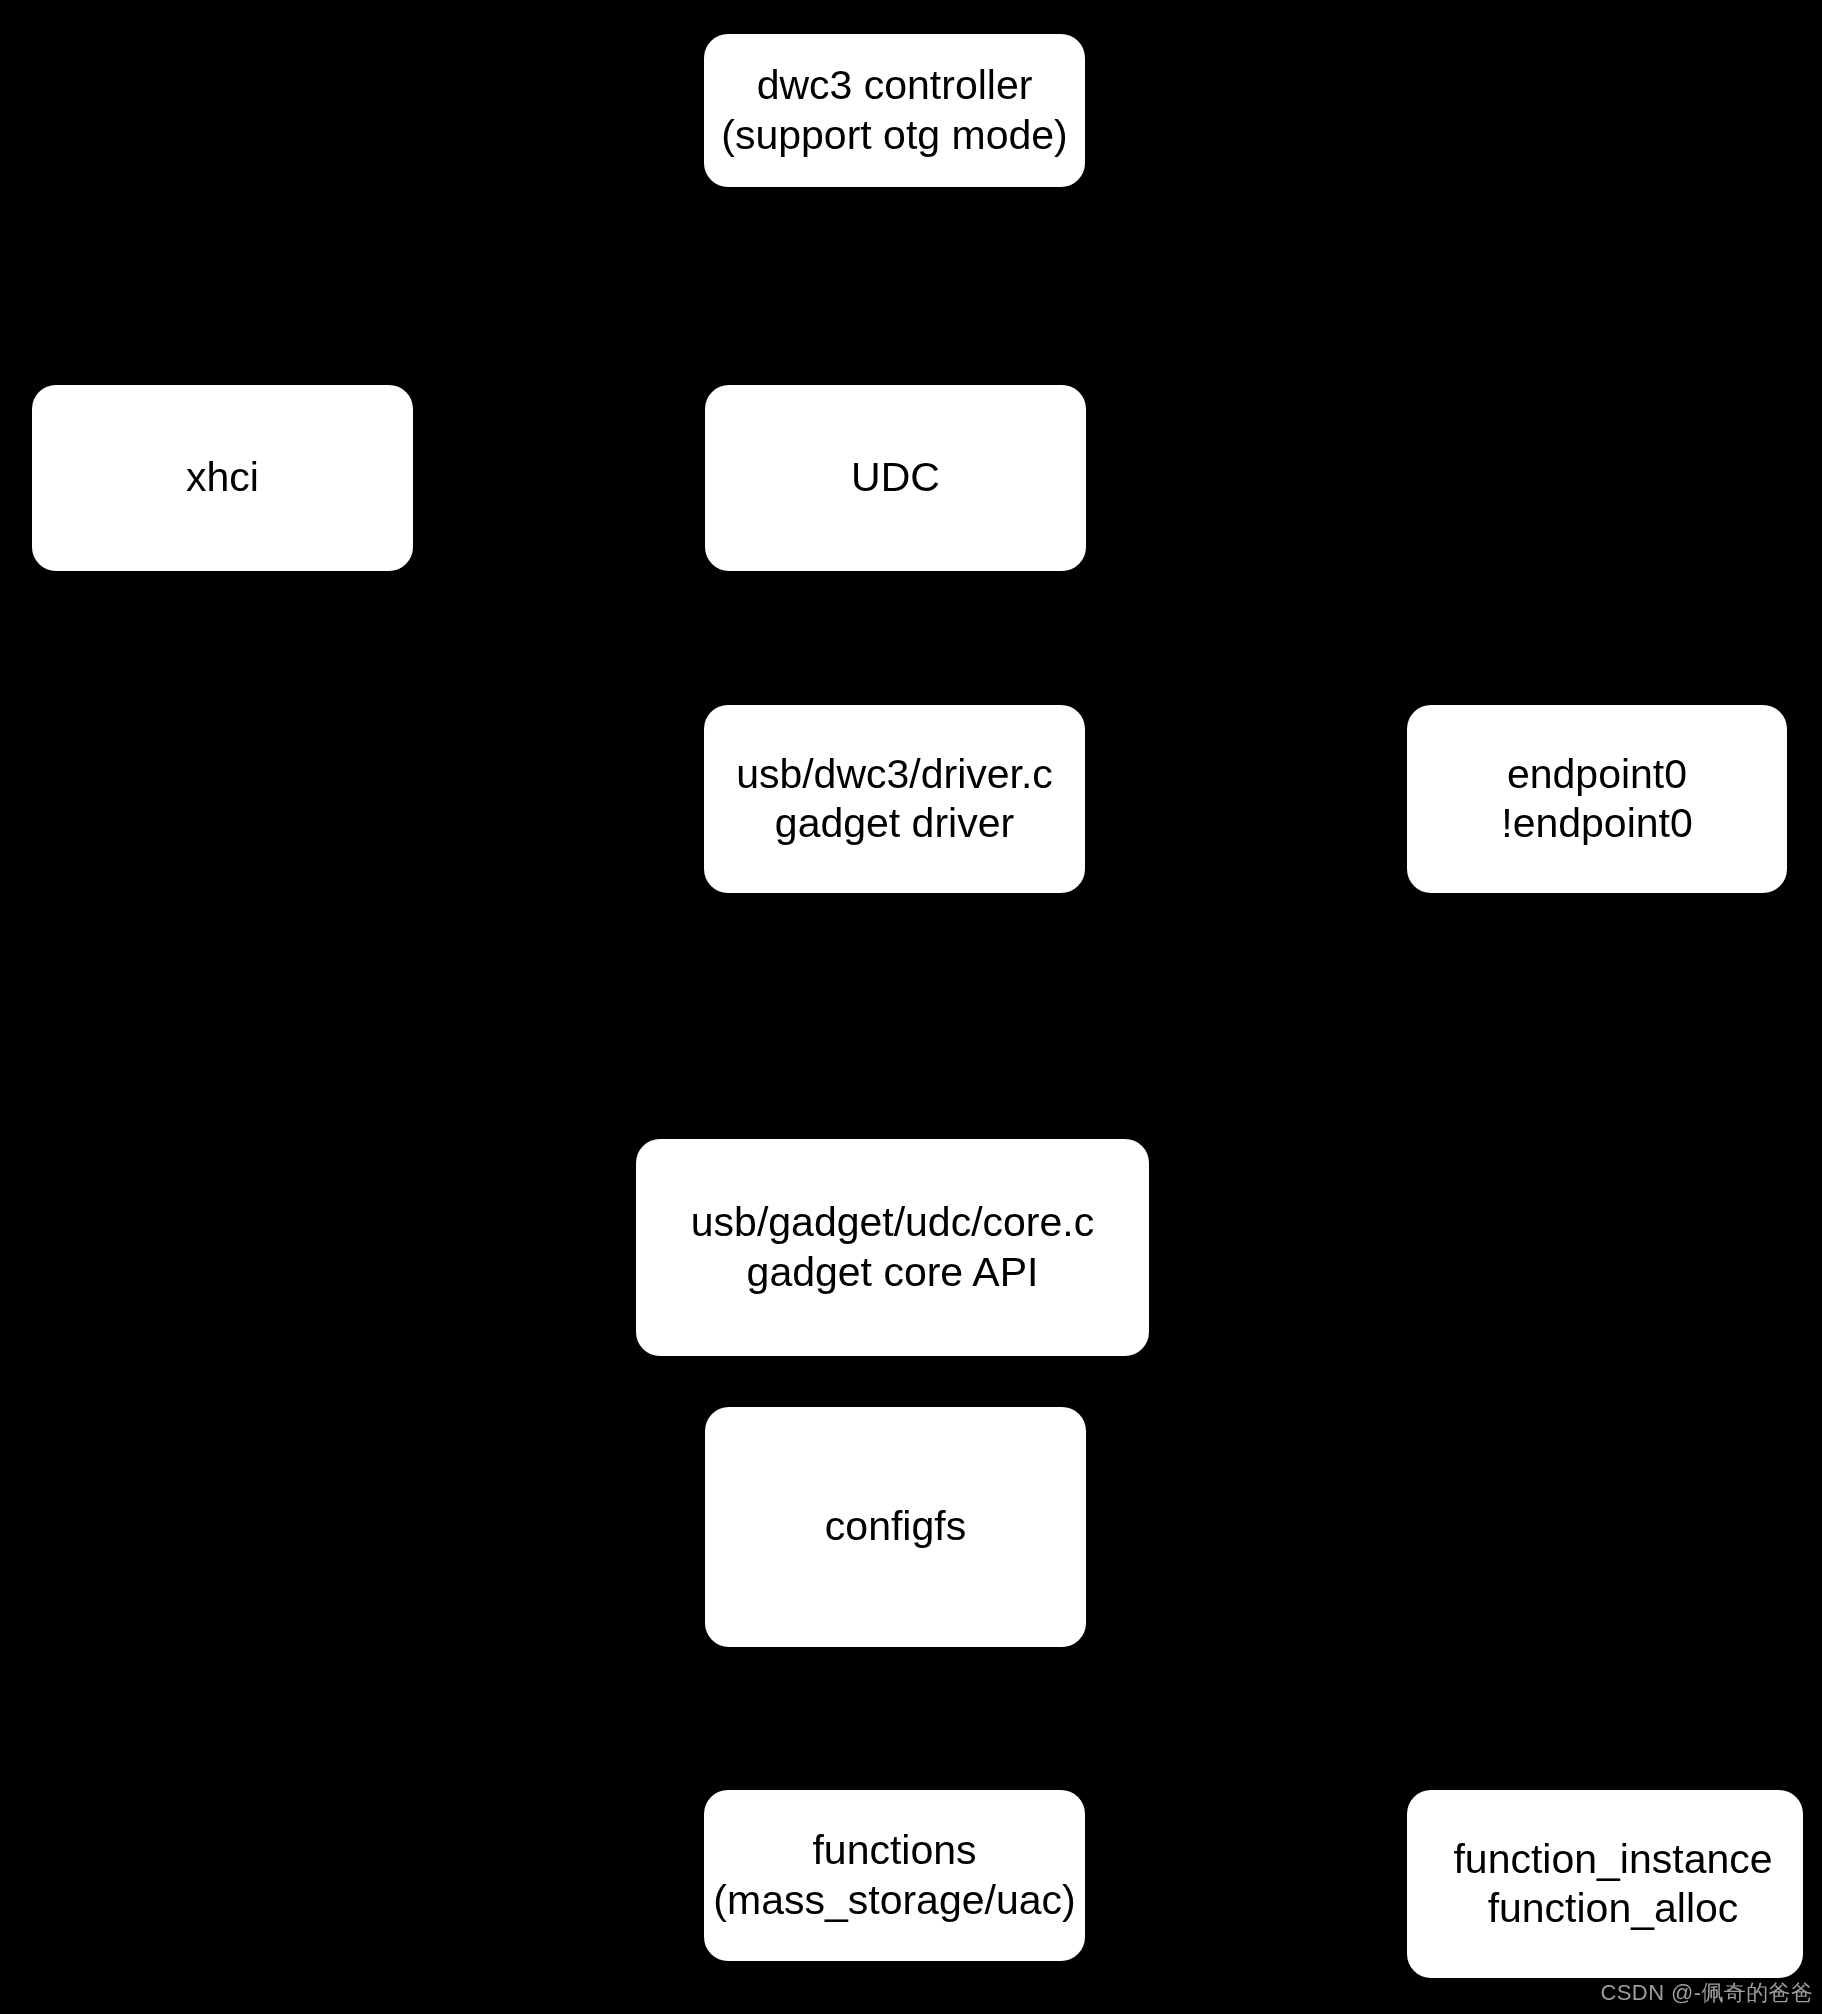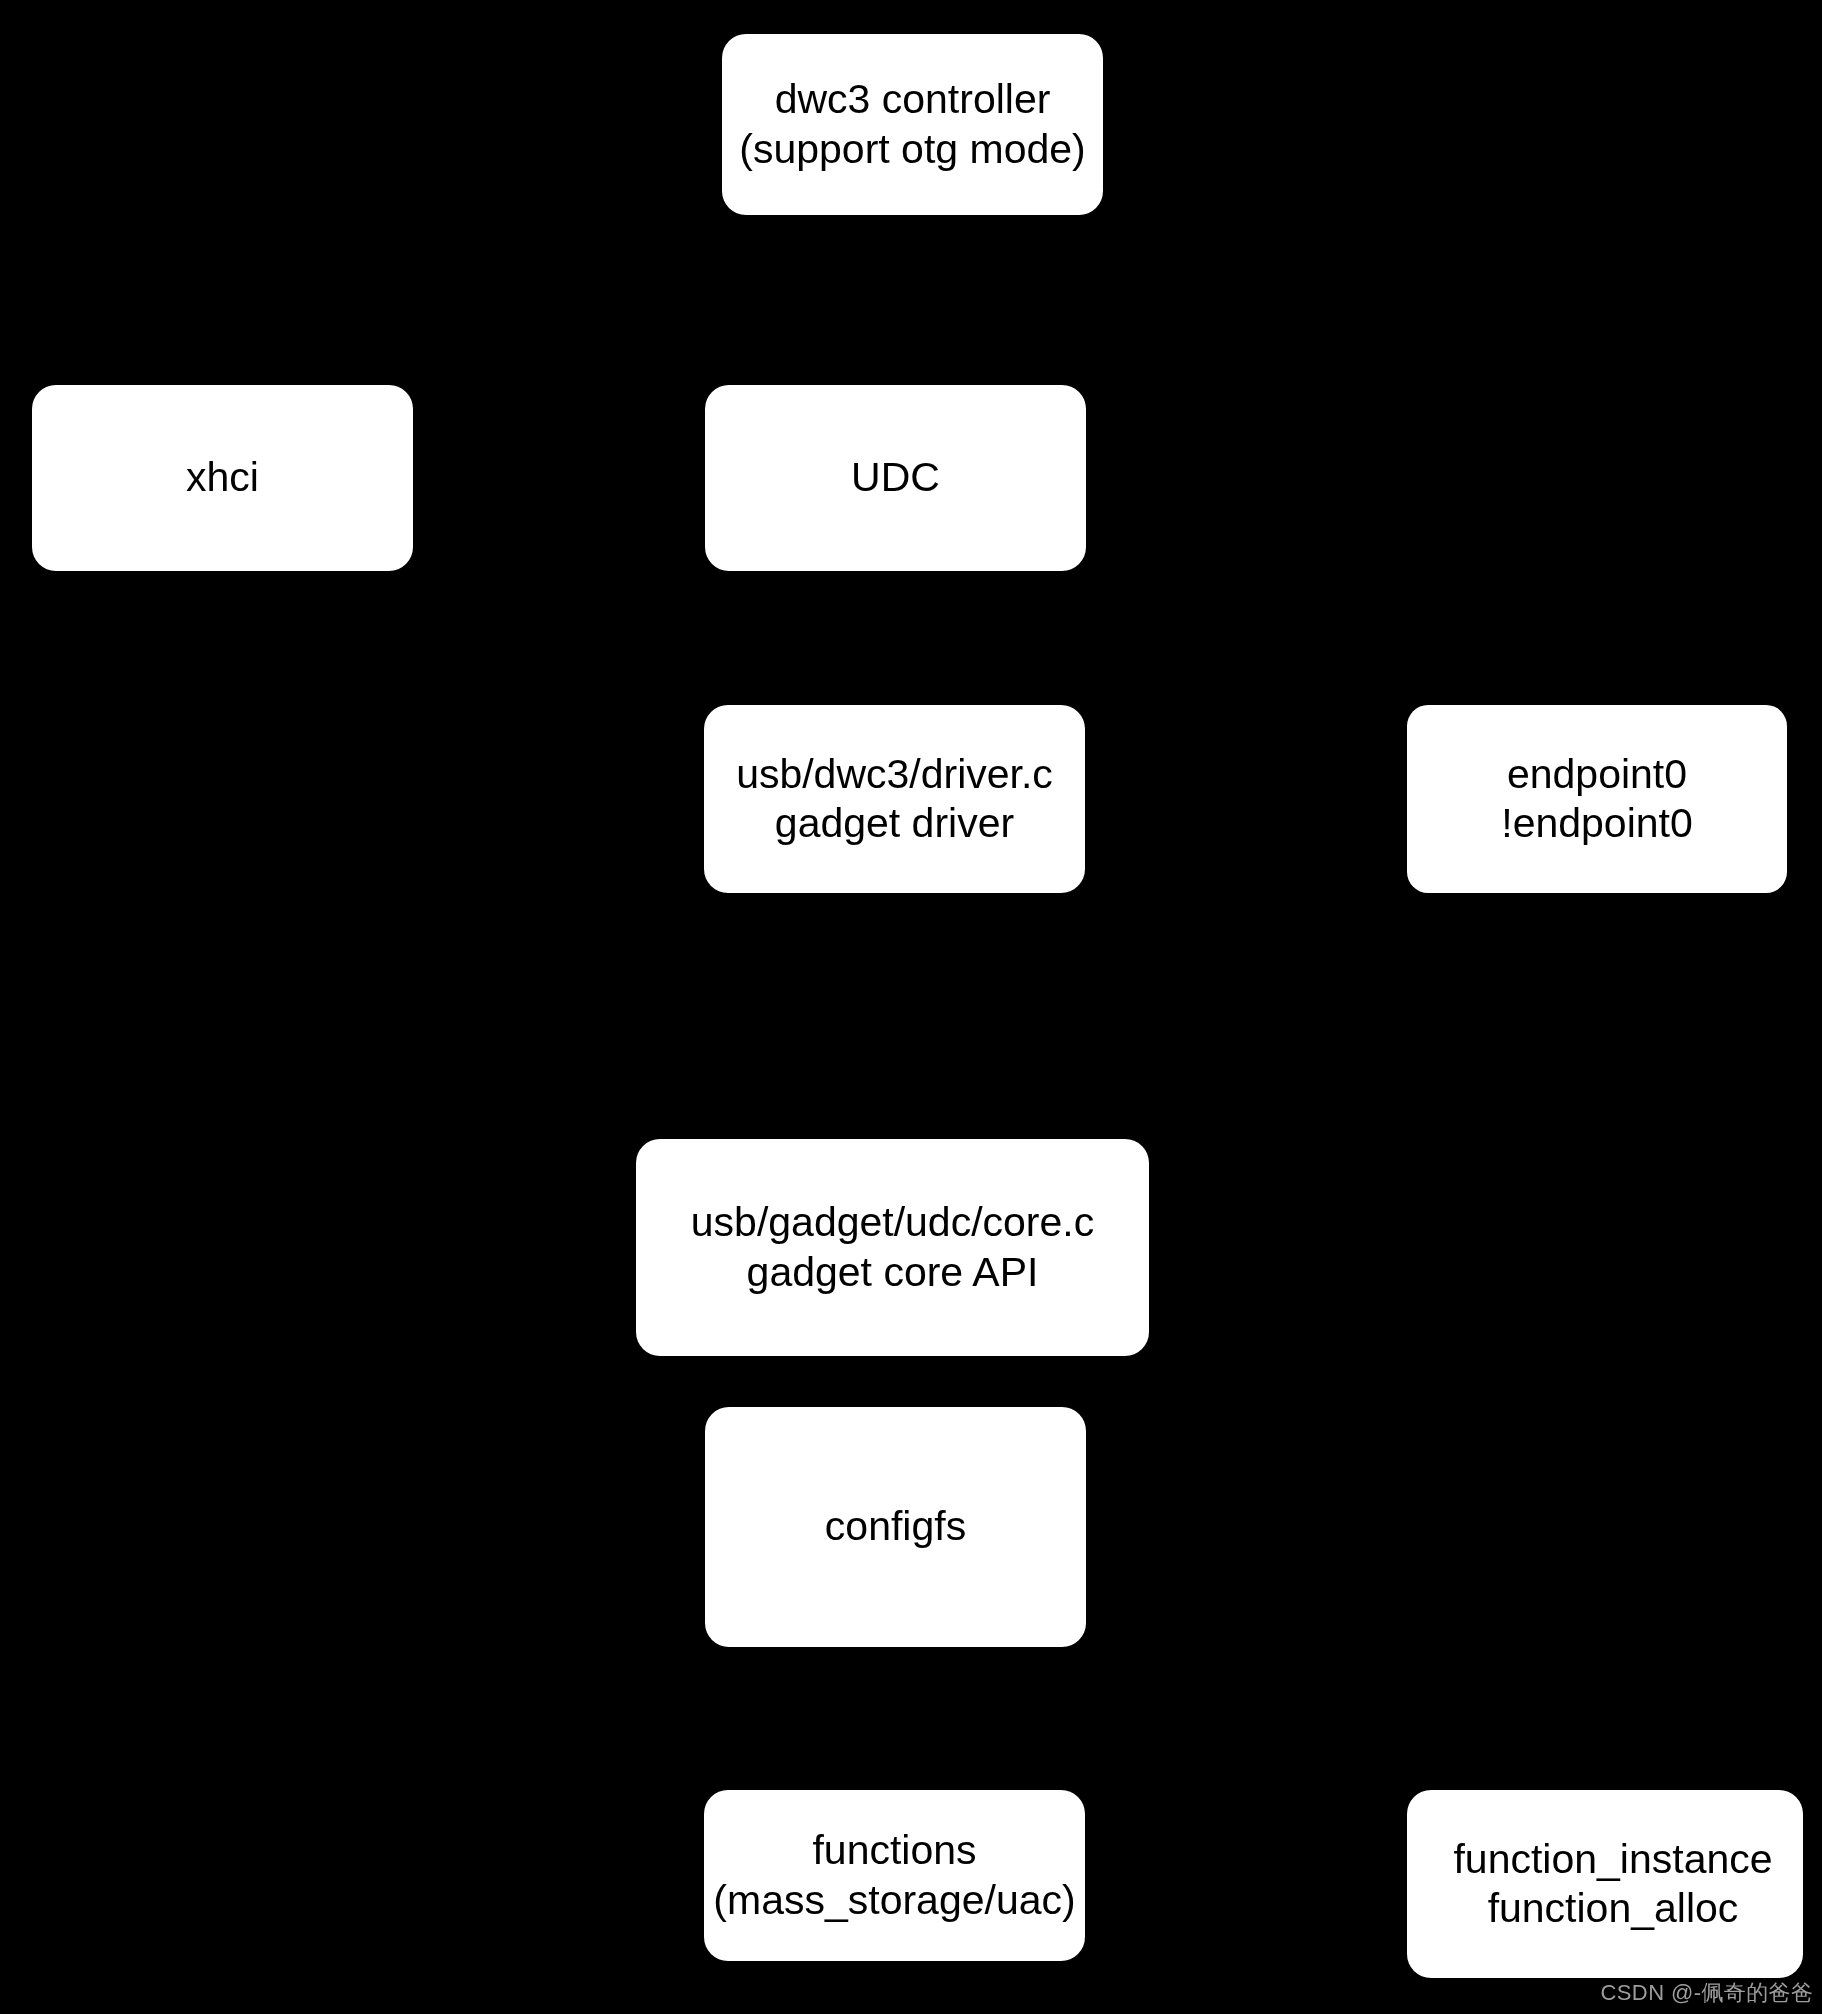--- a/index.html
+++ b/index.html
@@ -24,25 +24,25 @@
     flex-direction: column;
     align-items: center;
     justify-content: center;
     text-align: center;
     font-size: 41px;
     line-height: 1.2;
     white-space: nowrap;
   }
   .node .line { display: block; }
 
-  #n-dwc3      { left: 704px;  top: 34px;   width: 381px; height: 181px; margin-left: 18px; }
+  #n-dwc3      { left: 704px;  top: 34px;   width: 381px; height: 153px; }
   #n-xhci      { left: 32px;   top: 385px;  width: 381px; height: 186px; text-align: center; }
   #n-udc       { left: 705px;  top: 385px;  width: 381px; height: 186px; }
   #n-gadget    { left: 704px;  top: 705px;  width: 381px; height: 188px; }
-  #n-ep0       { left: 1407px; top: 705px;  width: 380px; height: 188px; border-radius: 21px; }
+  #n-ep0       { left: 1407px; top: 705px;  width: 380px; height: 188px; }
   #n-core      { left: 636px;  top: 1139px; width: 513px; height: 217px; }
   #n-configfs  { left: 705px;  top: 1407px; width: 381px; height: 240px; }
   #n-functions { left: 704px;  top: 1790px; width: 381px; height: 171px; }
   #n-finst     { left: 1407px; top: 1790px; width: 380px; height: 188px; padding-left: 16px; }
 
   .watermark {
     position: absolute;
     right: 9.6px;
     bottom: 6.4px;
     color: #9d9d9d;

